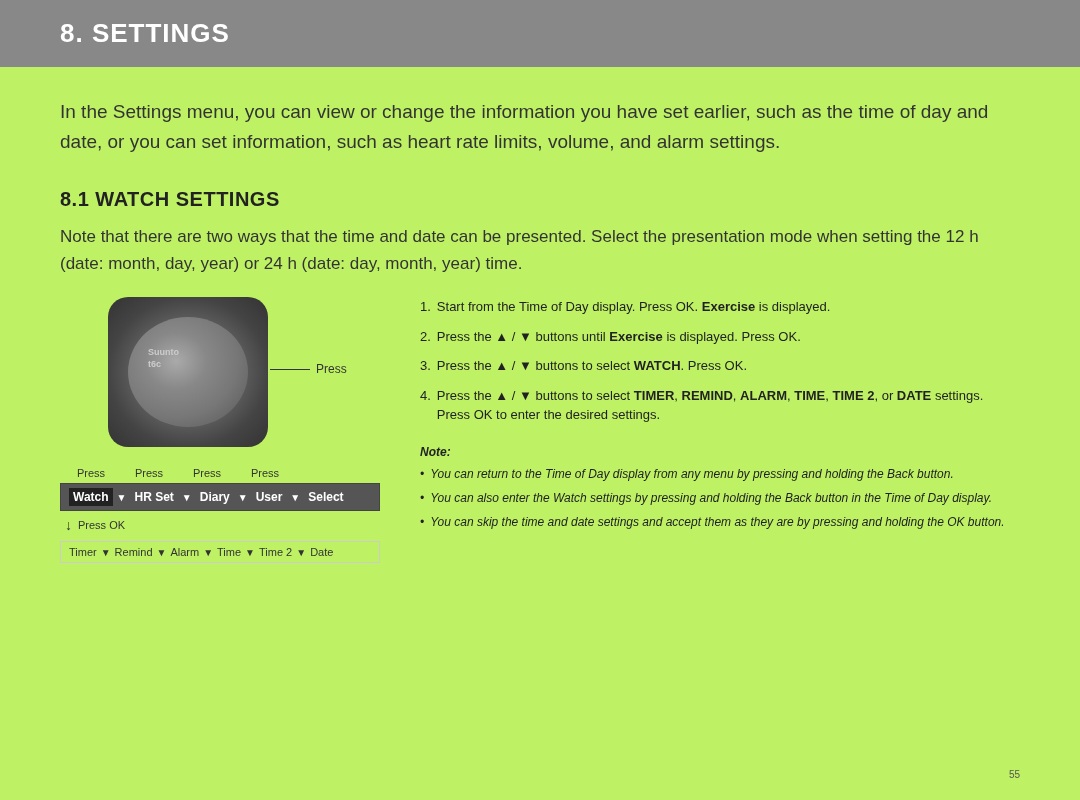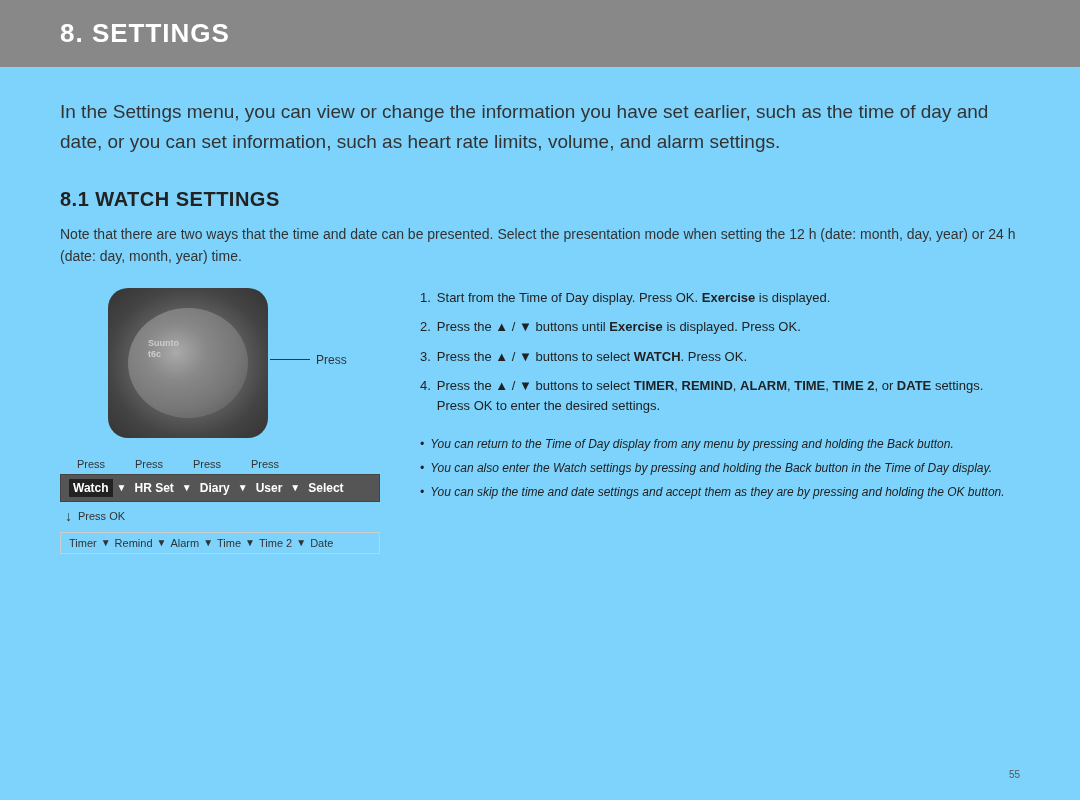--- a/index.html
+++ b/index.html
@@ -9,21 +9,21 @@
       font-size: 13px;
       color: #222;
       width: 1080px;
       min-height: 800px;
       position: relative;
     }
 
     .page-container {
       width: 1080px;
       min-height: 800px;
-      background: #7dd3fc;
+      background: #bef264;
       padding: 0;
       position: relative;
     }
 
     
     .chapter-header {
       background: #888;
       padding: 18px 60px 18px 60px;
       margin-bottom: 30px;
     }
@@ -48,21 +48,21 @@
 
     .section-title {
       font-size: 20px;
       font-weight: bold;
       text-transform: uppercase;
       margin-bottom: 12px;
       letter-spacing: 0.5px;
     }
 
     .section-subtitle {
-      font-size: 14px;
+      font-size: 17px;
       line-height: 1.6;
       margin-bottom: 20px;
       color: #333;
     }
 
     .two-column {
       display: flex;
       gap: 40px;
       align-items: flex-start;
     }
@@ -354,20 +354,21 @@
             <span class="list-number">3.</span>
             <span class="list-content">Press the ▲ / ▼ buttons to select <strong>WATCH</strong>. Press OK.</span>
           </li>
           <li>
             <span class="list-number">4.</span>
             <span class="list-content">Press the ▲ / ▼ buttons to select <strong>TIMER</strong>, <strong>REMIND</strong>, <strong>ALARM</strong>, <strong>TIME</strong>, <strong>TIME 2</strong>, or <strong>DATE</strong> settings. Press OK to enter the desired settings.</span>
           </li>
         </ol>
 
         <div class="note-section">
+          <p class="note-title">Note:</p>
           <ul class="note-list">
             <li>
               <span class="bullet">•</span>
               <span>You can return to the Time of Day display from any menu by pressing and holding the Back button.</span>
             </li>
             <li>
               <span class="bullet">•</span>
               <span>You can also enter the Watch settings by pressing and holding the Back button in the Time of Day display.</span>
             </li>
             <li>

